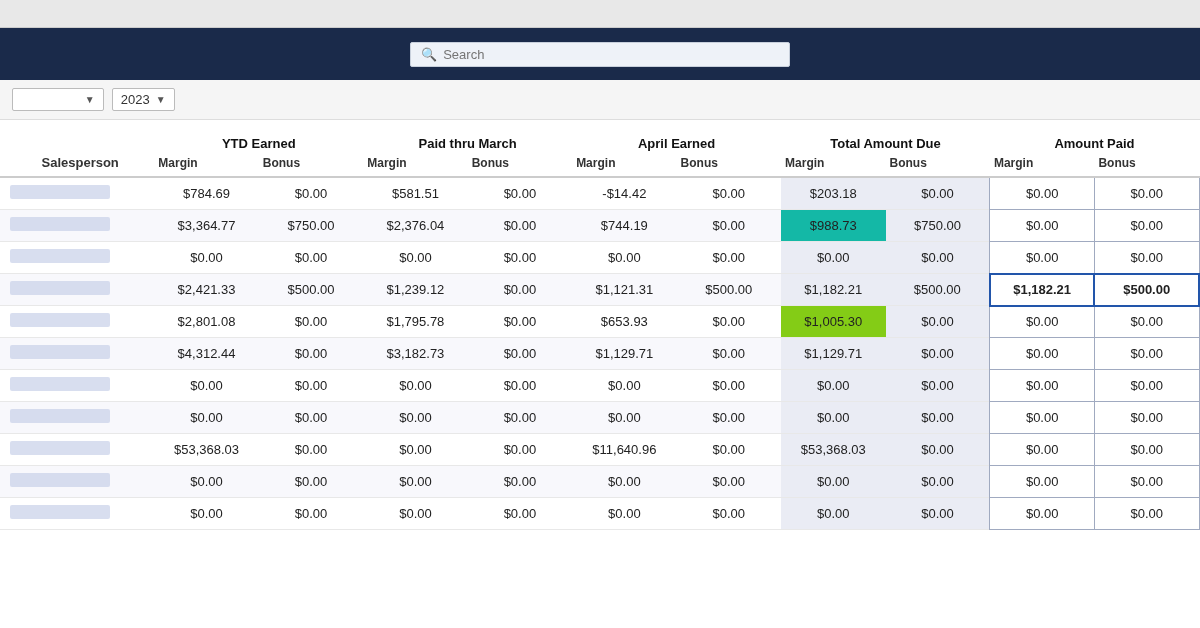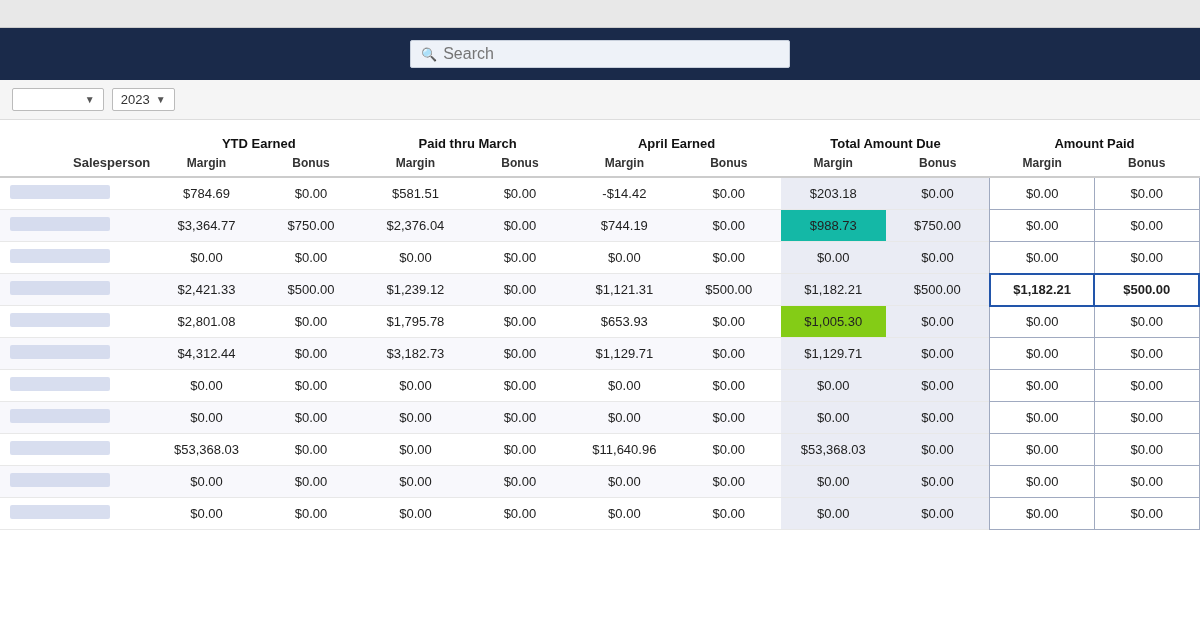--- a/index.html
+++ b/index.html
@@ -37,21 +37,21 @@
 
     .search-icon-char {
       color: #888;
       font-size: 13px;
     }
 
     .search-input {
       border: none;
       background: transparent;
       outline: none;
-      font-size: 16px;
+      font-size: 13px;
       color: #be185d;
       width: 100%;
     }
 
     .toolbar {
       height: 40px;
       background: #f5f5f5;
       border-bottom: 1px solid #ddd;
       display: flex;
       align-items: center;
@@ -101,25 +101,25 @@
       text-align: center;
     }
 
     thead tr.sub-header th {
       background: #ffffff;
       font-weight: 600;
       font-size: 12px;
       color: #333;
       padding: 2px 4px 6px 4px;
       border-bottom: 2px solid #ccc;
+      text-align: left;
+    }
+
+    thead tr.sub-header th.salesperson-col {
       text-align: center;
-    }
-
-    thead tr.sub-header th.salesperson-col {
-      text-align: right;
       padding-left: 10px;
       font-weight: 700;
       font-size: 13px;
     }
 
     tbody tr {
       border-bottom: 1px solid #e8e8e8;
     }
 
     tbody tr:nth-child(odd) {

